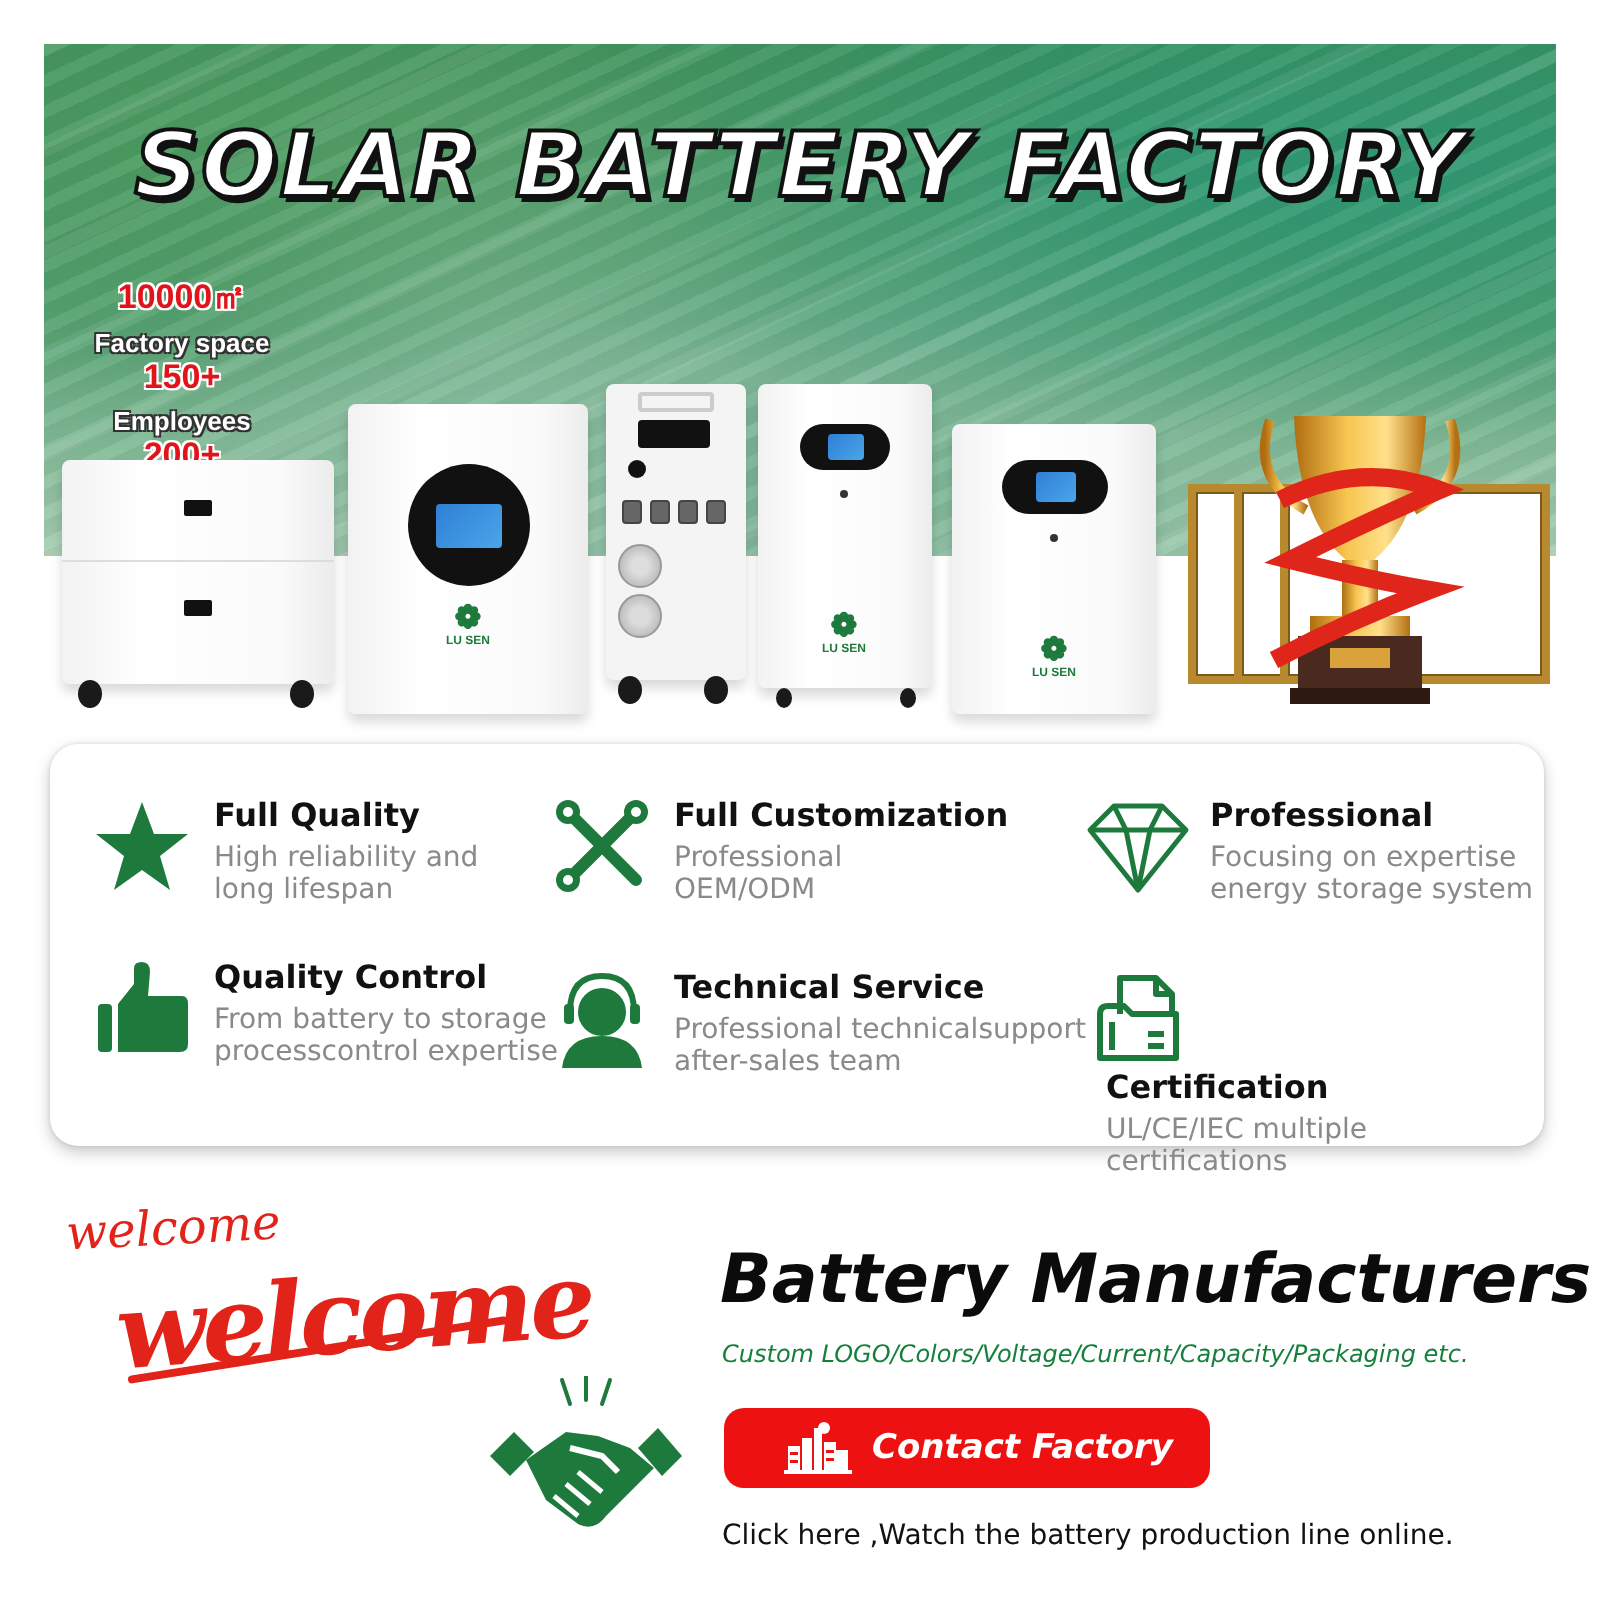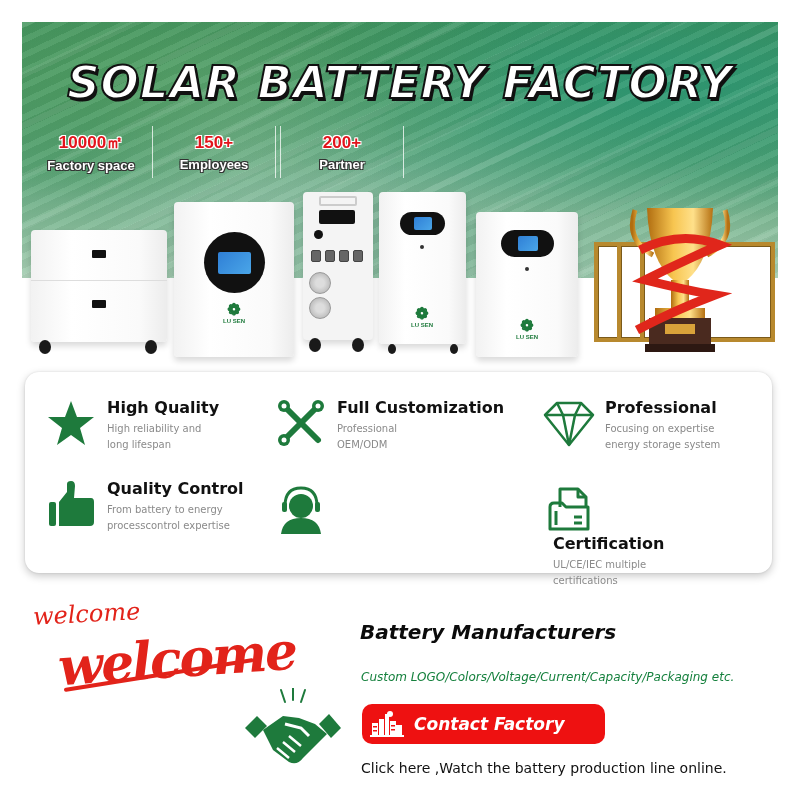--- a/index.html
+++ b/index.html
@@ -25,22 +25,22 @@
   }
   .banner-title {
     position: absolute; left: 0; right: 0; top: 34px;
     text-align: center;
     font-family: "DejaVu Sans", sans-serif; font-weight: 900; font-style: italic;
     font-size: 45px; letter-spacing: 1px; color: #ffffff;
     -webkit-text-stroke: 2px #111;
     text-shadow: 2px 3px 0 #111;
   }
   .stats {
-    position: absolute; left: 10px; right: 10px; top: 104px; height: 52px;
-    display: flex; align-items: stretch;
+    position: absolute; left: 10px; right: 10px; top: 115px; height: 52px;
+    display: flex; align-items: stretch; flex-direction: column;
   }
   .stat { display: flex; flex-direction: column; align-items: center; justify-content: center; }
   .stat-num {
     font-family: "Liberation Sans", sans-serif; font-weight: 700; font-size: 17px;
     color: #e2141b;
     text-shadow: -1px -1px 0 #fff, 1px -1px 0 #fff, -1px 1px 0 #fff, 1px 1px 0 #fff, 0 1px 0 #fff, 0 -1px 0 #fff;
   }
   .stat-label {
     font-family: "Liberation Sans", sans-serif; font-weight: 700; font-size: 13px; color: #ffffff; margin-top: 4px;
     text-shadow: -1px -1px 0 #333, 1px -1px 0 #333, -1px 1px 0 #333, 1px 1px 0 #333;
@@ -66,50 +66,50 @@
   
   .features {
     position: absolute; left: 25px; top: 372px; width: 747px; height: 201px;
     background: #ffffff; border-radius: 14px;
     box-shadow: 0 3px 8px rgba(0,0,0,0.22), 0 0 2px rgba(0,0,0,0.12);
   }
   .feature { position: absolute; display: flex; }
   .feature .ico { width: 52px; height: 50px; display: flex; align-items: center; justify-content: center; }
   .feature .txt { margin-left: 10px; }
   .feature .ft-title { font-family: "DejaVu Sans", sans-serif; font-weight: 700; font-size: 16px; color: #111; line-height: 20px; }
-  .feature .ft-desc { font-family: "DejaVu Sans", sans-serif; font-size: 10px; color: #8a8a8a; line-height: 16px; margin-top: 3px; }
+  .feature .ft-desc { font-family: "DejaVu Sans", sans-serif; font-size: 14px; color: #8a8a8a; line-height: 16px; margin-top: 3px; }
 
   
   .welcome-small {
     position: absolute; left: 33px; top: 600px;
     font-family: "DejaVu Serif", serif; font-style: italic; font-size: 24px; color: #e2231a; transform: rotate(-3deg);
   }
   .welcome-big {
     position: absolute; left: 58px; top: 628px;
     font-family: "DejaVu Serif", serif; font-style: italic; font-weight: 700; font-size: 52px; color: #e2231a;
     letter-spacing: -2px; transform: rotate(-4deg);
   }
   .welcome-underline {
     position: absolute; left: 64px; top: 688px; width: 192px; height: 4px; background: #e2231a;
     border-radius: 3px; transform: rotate(-9deg); transform-origin: left center;
   }
   .handshake { position: absolute; left: 243px; top: 688px; width: 100px; height: 86px; }
 
   .bm-title {
     position: absolute; left: 360px; top: 620px;
-    font-family: "DejaVu Sans", sans-serif; font-weight: 700; font-style: italic; font-size: 20px; color: #0b0b0b;
+    font-family: "DejaVu Sans", sans-serif; font-weight: 700; font-style: italic; font-size: 34px; color: #0b0b0b;
   }
   .bm-sub {
     position: absolute; left: 361px; top: 670px;
     font-family: "DejaVu Sans", sans-serif; font-style: italic; font-size: 12px; color: #15803d;
   }
   .contact-btn {
     position: absolute; left: 362px; top: 704px; width: 243px; height: 40px;
     background: #ee1111; border-radius: 10px; border: none; cursor: pointer;
-    display: flex; align-items: center; padding-left: 8px;
+    display: flex; align-items: center; padding-left: 30px;
   }
   .contact-btn .btn-label {
     margin-left: 10px; font-family: "DejaVu Sans", sans-serif; font-weight: 700; font-style: italic; font-size: 17px; color: #ffffff;
   }
   .click-here {
     position: absolute; left: 361px; top: 760px;
     font-family: "DejaVu Sans", sans-serif; font-size: 14px; color: #111;
   }
 </style>
 </head>
@@ -221,21 +221,21 @@
 
 <div class="features">
 
   <div class="feature" style="left:20px;top:26px;">
     <div class="ico">
       <svg width="50" height="48" viewBox="0 0 50 48">
           <polygon points="25,2 31,18 48,18 34,29 39,46 25,36 11,46 16,29 2,18 19,18" fill="#1e7a3c"></polygon>
         </svg>
     </div>
     <div class="txt">
-      <div class="ft-title">High Quality</div>
+      <div class="ft-title">Full Quality</div>
       <div class="ft-desc">High reliability and</div>
       <div class="ft-desc" style="margin-top:0">long lifespan</div>
     </div>
   </div>
 
   <div class="feature" style="left:250px;top:26px;">
     <div class="ico">
       <svg width="50" height="50" viewBox="0 0 50 50">
         <g stroke="#1e7a3c" stroke-width="6" stroke-linecap="round" fill="none">
           <line x1="10" y1="10" x2="42" y2="42"></line>
@@ -278,34 +278,39 @@
 
   <div class="feature" style="left:20px;top:107px;">
     <div class="ico">
       <svg width="48" height="48" viewBox="0 0 48 48">
         <rect x="2" y="22" width="7" height="24" rx="2" fill="#1e7a3c"></rect>
         <path d="M12 22 L20 12 L20 4 Q20 1 24 1 Q28 1 28 6 L27 18 L44 18 Q47 18 47 22 L47 42 Q47 46 43 46 L12 46 Z" fill="#1e7a3c"></path>
       </svg>
     </div>
     <div class="txt">
       <div class="ft-title">Quality Control</div>
-      <div class="ft-desc">From battery to energy</div>
+      <div class="ft-desc">From battery to storage</div>
       <div class="ft-desc" style="margin-top:0">processcontrol expertise</div>
     </div>
   </div>
 
   <div class="feature" style="left:250px;top:112px;">
     <div class="ico">
       <svg width="48" height="50" viewBox="0 0 48 50">
         <path d="M8 22 Q8 4 24 4 Q40 4 40 22" stroke="#1e7a3c" stroke-width="3" fill="none"></path>
         <rect x="5" y="18" width="5" height="10" rx="2" fill="#1e7a3c"></rect>
         <rect x="38" y="18" width="5" height="10" rx="2" fill="#1e7a3c"></rect>
         <circle cx="24" cy="22" r="12" fill="#1e7a3c"></circle>
         <path d="M4 50 Q6 34 24 34 Q42 34 44 50 Z" fill="#1e7a3c"></path>
       </svg>
+    </div>
+    <div class="txt">
+      <div class="ft-title">Technical Service</div>
+      <div class="ft-desc">Professional technicalsupport</div>
+      <div class="ft-desc" style="margin-top:0">after-sales team</div>
     </div>
   </div>
 
   <div class="feature" style="left:518px;top:112px;flex-direction:column;">
     <div class="ico">
       <svg width="46" height="48" viewBox="0 0 46 48">
         <g stroke="#1e7a3c" stroke-width="3" fill="none" stroke-linejoin="round">
           <path d="M14 22 L14 4 L32 4 L40 12 L40 22"></path>
           <path d="M32 4 L32 12 L40 12"></path>
           <path d="M4 22 L4 44 L42 44 L42 22 L20 22 L16 18 L8 18 Q4 18 4 22 Z"></path>

